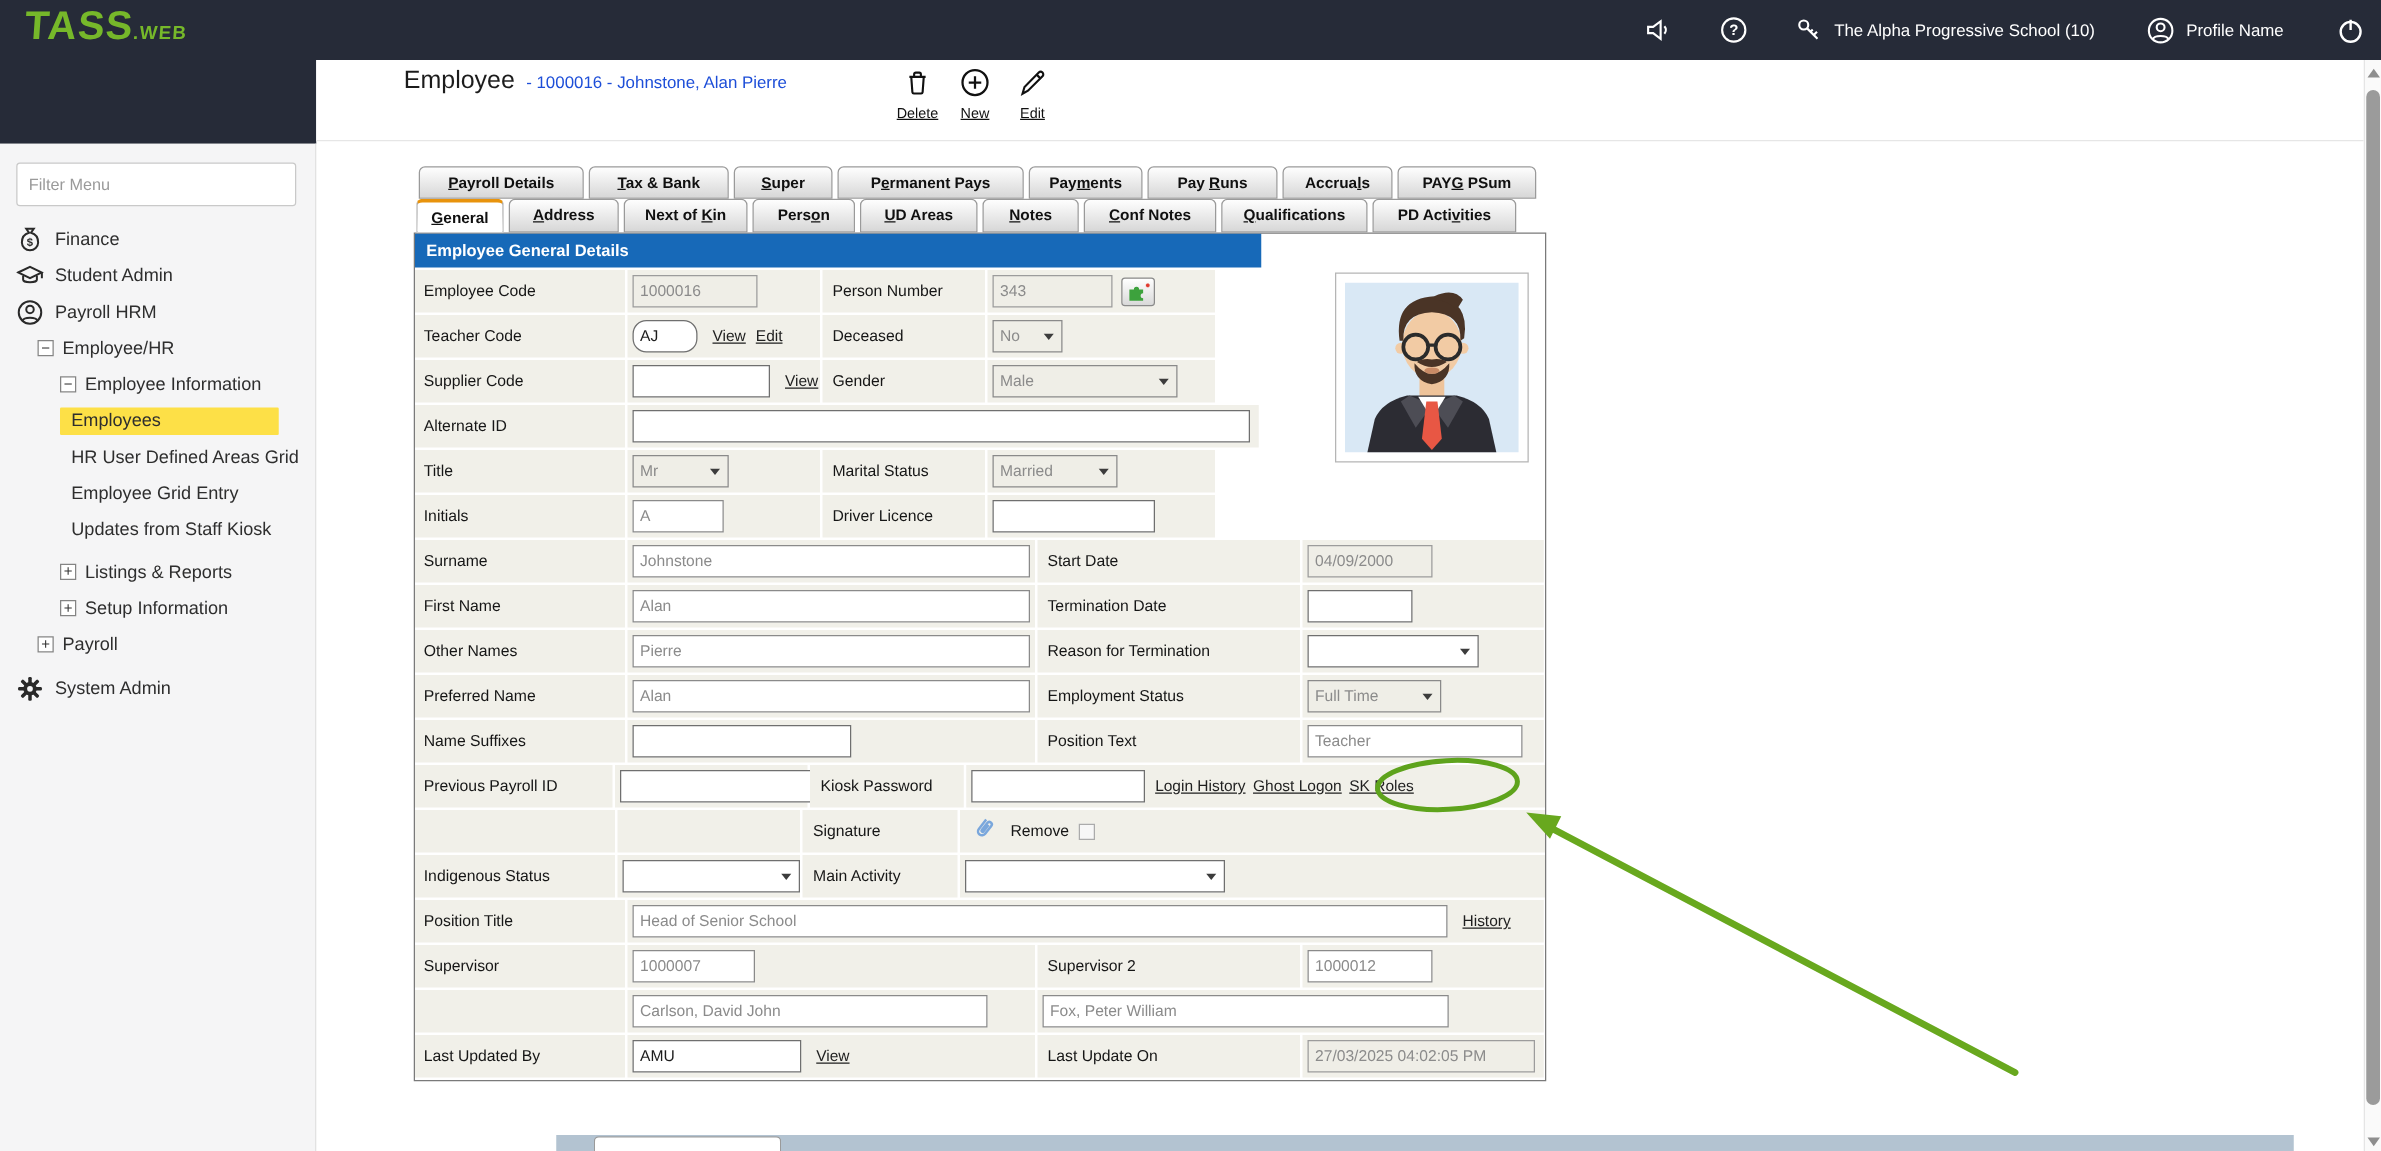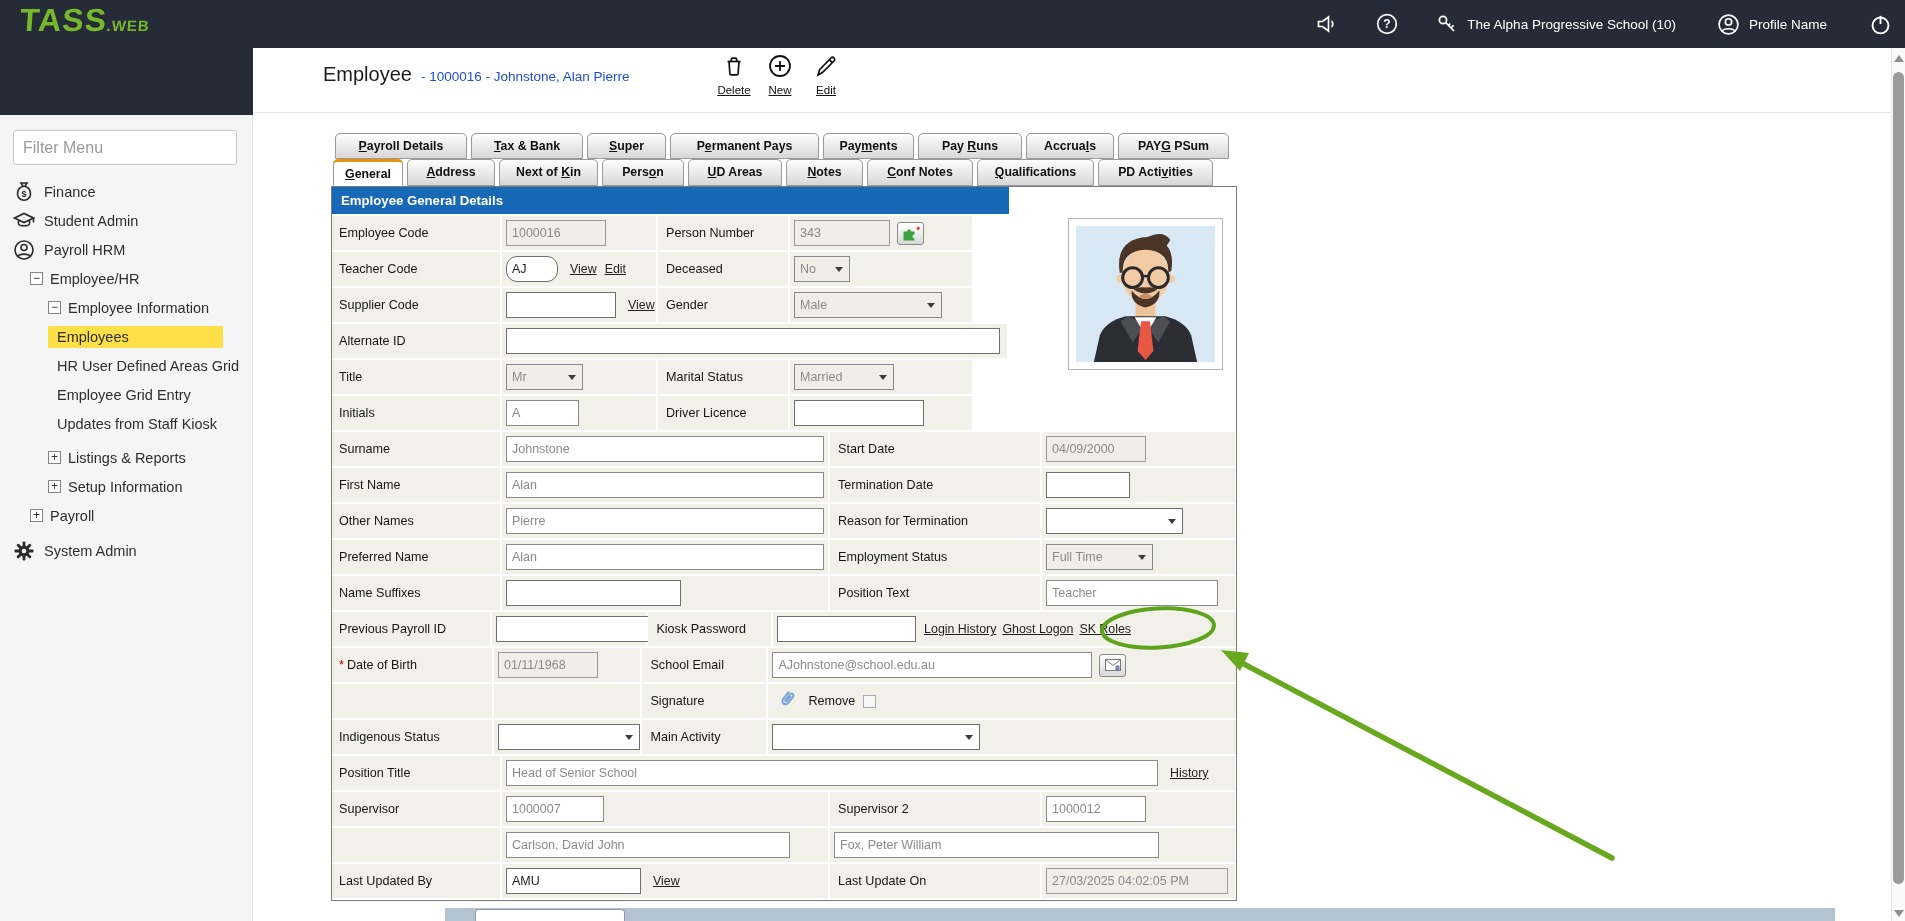--- a/index.html
+++ b/index.html
@@ -16,36 +16,36 @@
   .sp34{width:34px;}.sp40{width:40px;}
   
   .sb-dark{position:absolute;left:0;top:48px;width:253px;height:67px;background:#262b38;}
   .sb-tab{position:absolute;height:42px;top:73px;border-radius:5px 5px 0 0;display:flex;align-items:center;
           justify-content:center;gap:8px;font-size:14px;color:#222;cursor:pointer;margin-top:44px;}
   .sb-tab.menu{left:13px;width:84px;background:#fff;}
   .sb-tab.bm{left:108px;width:124px;background:#8d95a2;color:#262b38;}
   .star{font-size:16px;line-height:16px;}
   .sidebar{position:absolute;left:0;top:115px;width:253px;height:806px;background:#f5f5f6;border-right:1px solid #e2e2e2;box-sizing:border-box;}
   .filter{position:absolute;left:13px;top:15px;width:224px;height:35px;box-sizing:border-box;
-          border:1px solid #c9c9c9;border-radius:3px;padding:0 9px;font-size:16px;color:#333;background:#fff;
+          border:1px solid #c9c9c9;border-radius:3px;padding:0 9px;font-size:13px;color:#333;background:#fff;
           font-family:"Liberation Sans",sans-serif;}
   .filter::placeholder{color:#9a9a9a;}
   .tree{position:absolute;left:0;top:62px;width:253px;}
   .ti{display:flex;align-items:center;height:29px;font-size:14.5px;color:#2e2e2e;cursor:pointer;white-space:nowrap;}
   .ti .ticon{width:24px;height:24px;margin:0 8px 0 12px;display:flex;align-items:center;justify-content:center;}
   .ti.l1{padding-left:30px;}
   .ti.l2{padding-left:48px;}
   .ti.leaf{padding-left:0;}
   .leaf .leaf-label{margin-left:48px;padding:3px 10px 3px 9px;border-radius:1px;}
   .leaf.selected .leaf-label{background:#fde047;min-width:156px;}
   .exp{width:13px;height:13px;box-sizing:border-box;border:1px solid #848484;background:#fff;font-size:12px;
        line-height:10px;text-align:center;color:#333;margin-right:7px;flex:0 0 auto;}
   
   .tband{position:absolute;left:253px;top:48px;width:1638px;height:65px;background:#fff;border-bottom:1px solid #e6e6e6;box-sizing:border-box;}
-  .ptitle{position:absolute;left:70px;top:15px;display:flex;align-items:baseline;gap:9px;white-space:nowrap;}
+  .ptitle{position:absolute;left:70px;top:5px;display:flex;align-items:baseline;gap:9px;white-space:nowrap;}
   .ptitle .big{font-size:20px;color:#1c1c1c;}
   .ptitle .rec{font-size:13.5px;color:#1d4ed8;}
   .toolbar{position:absolute;left:460px;top:5px;display:flex;gap:4px;}
   .tbtn{width:42px;display:flex;flex-direction:column;align-items:center;cursor:pointer;color:#111;}
   .tbtn .tlbl{font-size:11.5px;text-decoration:underline;margin-top:1px;}
   
   .trow{position:absolute;display:flex;gap:4px;}
   .trow1{left:335px;top:133px;}
   .trow2{left:333px;top:159px;}
   .tab{box-sizing:border-box;height:26px;border:1px solid #9a9a9a;border-radius:5px 5px 0 0;
@@ -478,37 +478,20 @@
         </div>
       <div class="c lab lab2 w-l2u">Kiosk Password</div>
       <div class="c f w-f2m">
         <input class="inp empty" style="width: 139px;" value="">
         <span class="lnk ml8">Login History</span>
         <span class="lnk ml6">Ghost Logon</span>
         <span class="lnk ml6">SK Roles</span>
       </div>
     </div>
 
-    <div class="pr">
-      <div class="c lab"><span class="req">*</span><span>Date of Birth</span></div>
-      <div class="c f w-f1u">
-          <input class="inp ro" style="width: 100px;" readonly="" value="01/11/1968">
-        </div>
-      <div class="c lab lab2 w-l2u">School Email</div>
-      <div class="c f w-f2m">
-        <input class="inp" style="width: 320px;" readonly="" value="AJohnstone@school.edu.au">
-        <span class="smallbtn">
-          <svg width="16" height="12" viewBox="0 0 16 12">
-              <rect x="0.5" y="0.5" width="15" height="11" fill="#fdfdfd" stroke="#777"></rect>
-              <path d="M0.5 0.5 8 6.5 15.5 0.5" fill="none" stroke="#777"></path>
-              <rect x="10.5" y="6.5" width="4" height="4.5" fill="#6f87b0"></rect>
-            </svg>
-        </span>
-      </div>
-    </div>
 
     <div class="pr">
       <div class="c lab"></div>
       <div class="c f w-f1u"></div>
       <div class="c lab lab2 w-l2u">Signature</div>
       <div class="c f w-f2m">
         <span class="ml6">
           <svg width="18" height="20" viewBox="0 0 18 20" fill="none" stroke="#7aa7dc" stroke-width="2">
               <g transform="rotate(38 9 10)">
                 <path d="M6 3v9.5a3.2 3.2 0 0 0 6.4 0V4.6a2 2 0 0 0-4 0v7.2a.85.85 0 0 0 1.7 0V5.2"></path>

